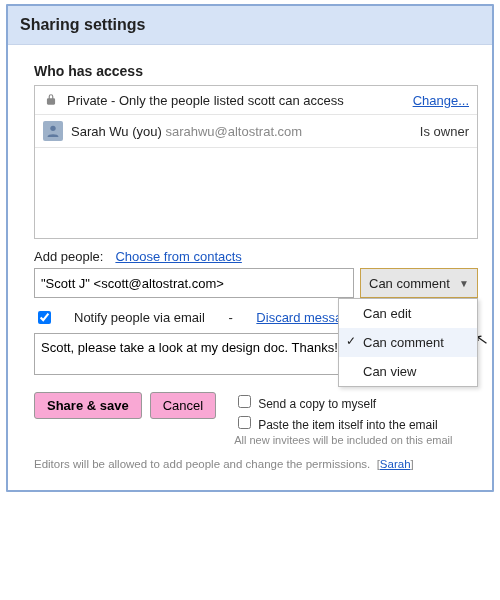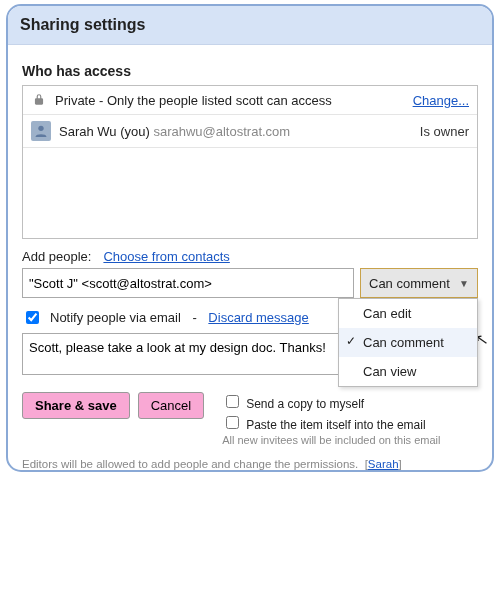--- a/index.html
+++ b/index.html
@@ -8,34 +8,34 @@
     font-family: Arial, sans-serif;
     font-size: 13px;
     background: #fff;
     color: #222;
     width: 500px;
     height: 600px;
     overflow: hidden;
   }
   .dialog {
     border: 2px solid #8aa9d6;
-    border-radius: 15px;
+    border-radius: 1px;
     width: 488px;
     margin: 4px auto;
     background: #fff;
     overflow: hidden;
   }
   .titlebar {
     background: #d6e3f6;
     padding: 10px 12px;
     font-weight: bold;
     font-size: 16px;
     border-bottom: 1px solid #c6d4ea;
   }
-  .body { padding: 10px 14px 0 14px; }
+  .body { padding: 10px 14px 20px 14px; margin-left: 12px; }
   .section-h {
     font-weight: bold;
     font-size: 14px;
     margin: 8px 0 6px 0;
   }
   .access-list {
     border: 1px solid #bfbfbf;
     background: #fff;
   }
   .access-row {
@@ -111,21 +111,21 @@
     position: absolute; left: 7px; top: 6px; font-size: 12px;
   }
   .perm-item.hover { background: #eef3fb; }
   .cursor {
     position: absolute;
     right: -10px; top: 62px;
     font-size: 16px;
     transform: rotate(-10deg);
     pointer-events: none;
   }
-  .notify-row { margin-top: 10px; font-size: 13px; display:flex; align-items:center; gap:8px;}
+  .notify-row { margin-top: 10px; font-size: 13px; display:flex; align-items:center; gap:20px;}
   .msg-area {
     width: 100%;
     height: 42px;
     border: 1px solid #aaa;
     margin-top: 6px;
     padding: 6px;
     font-family: inherit;
     font-size: 13px;
     resize: none;
   }

